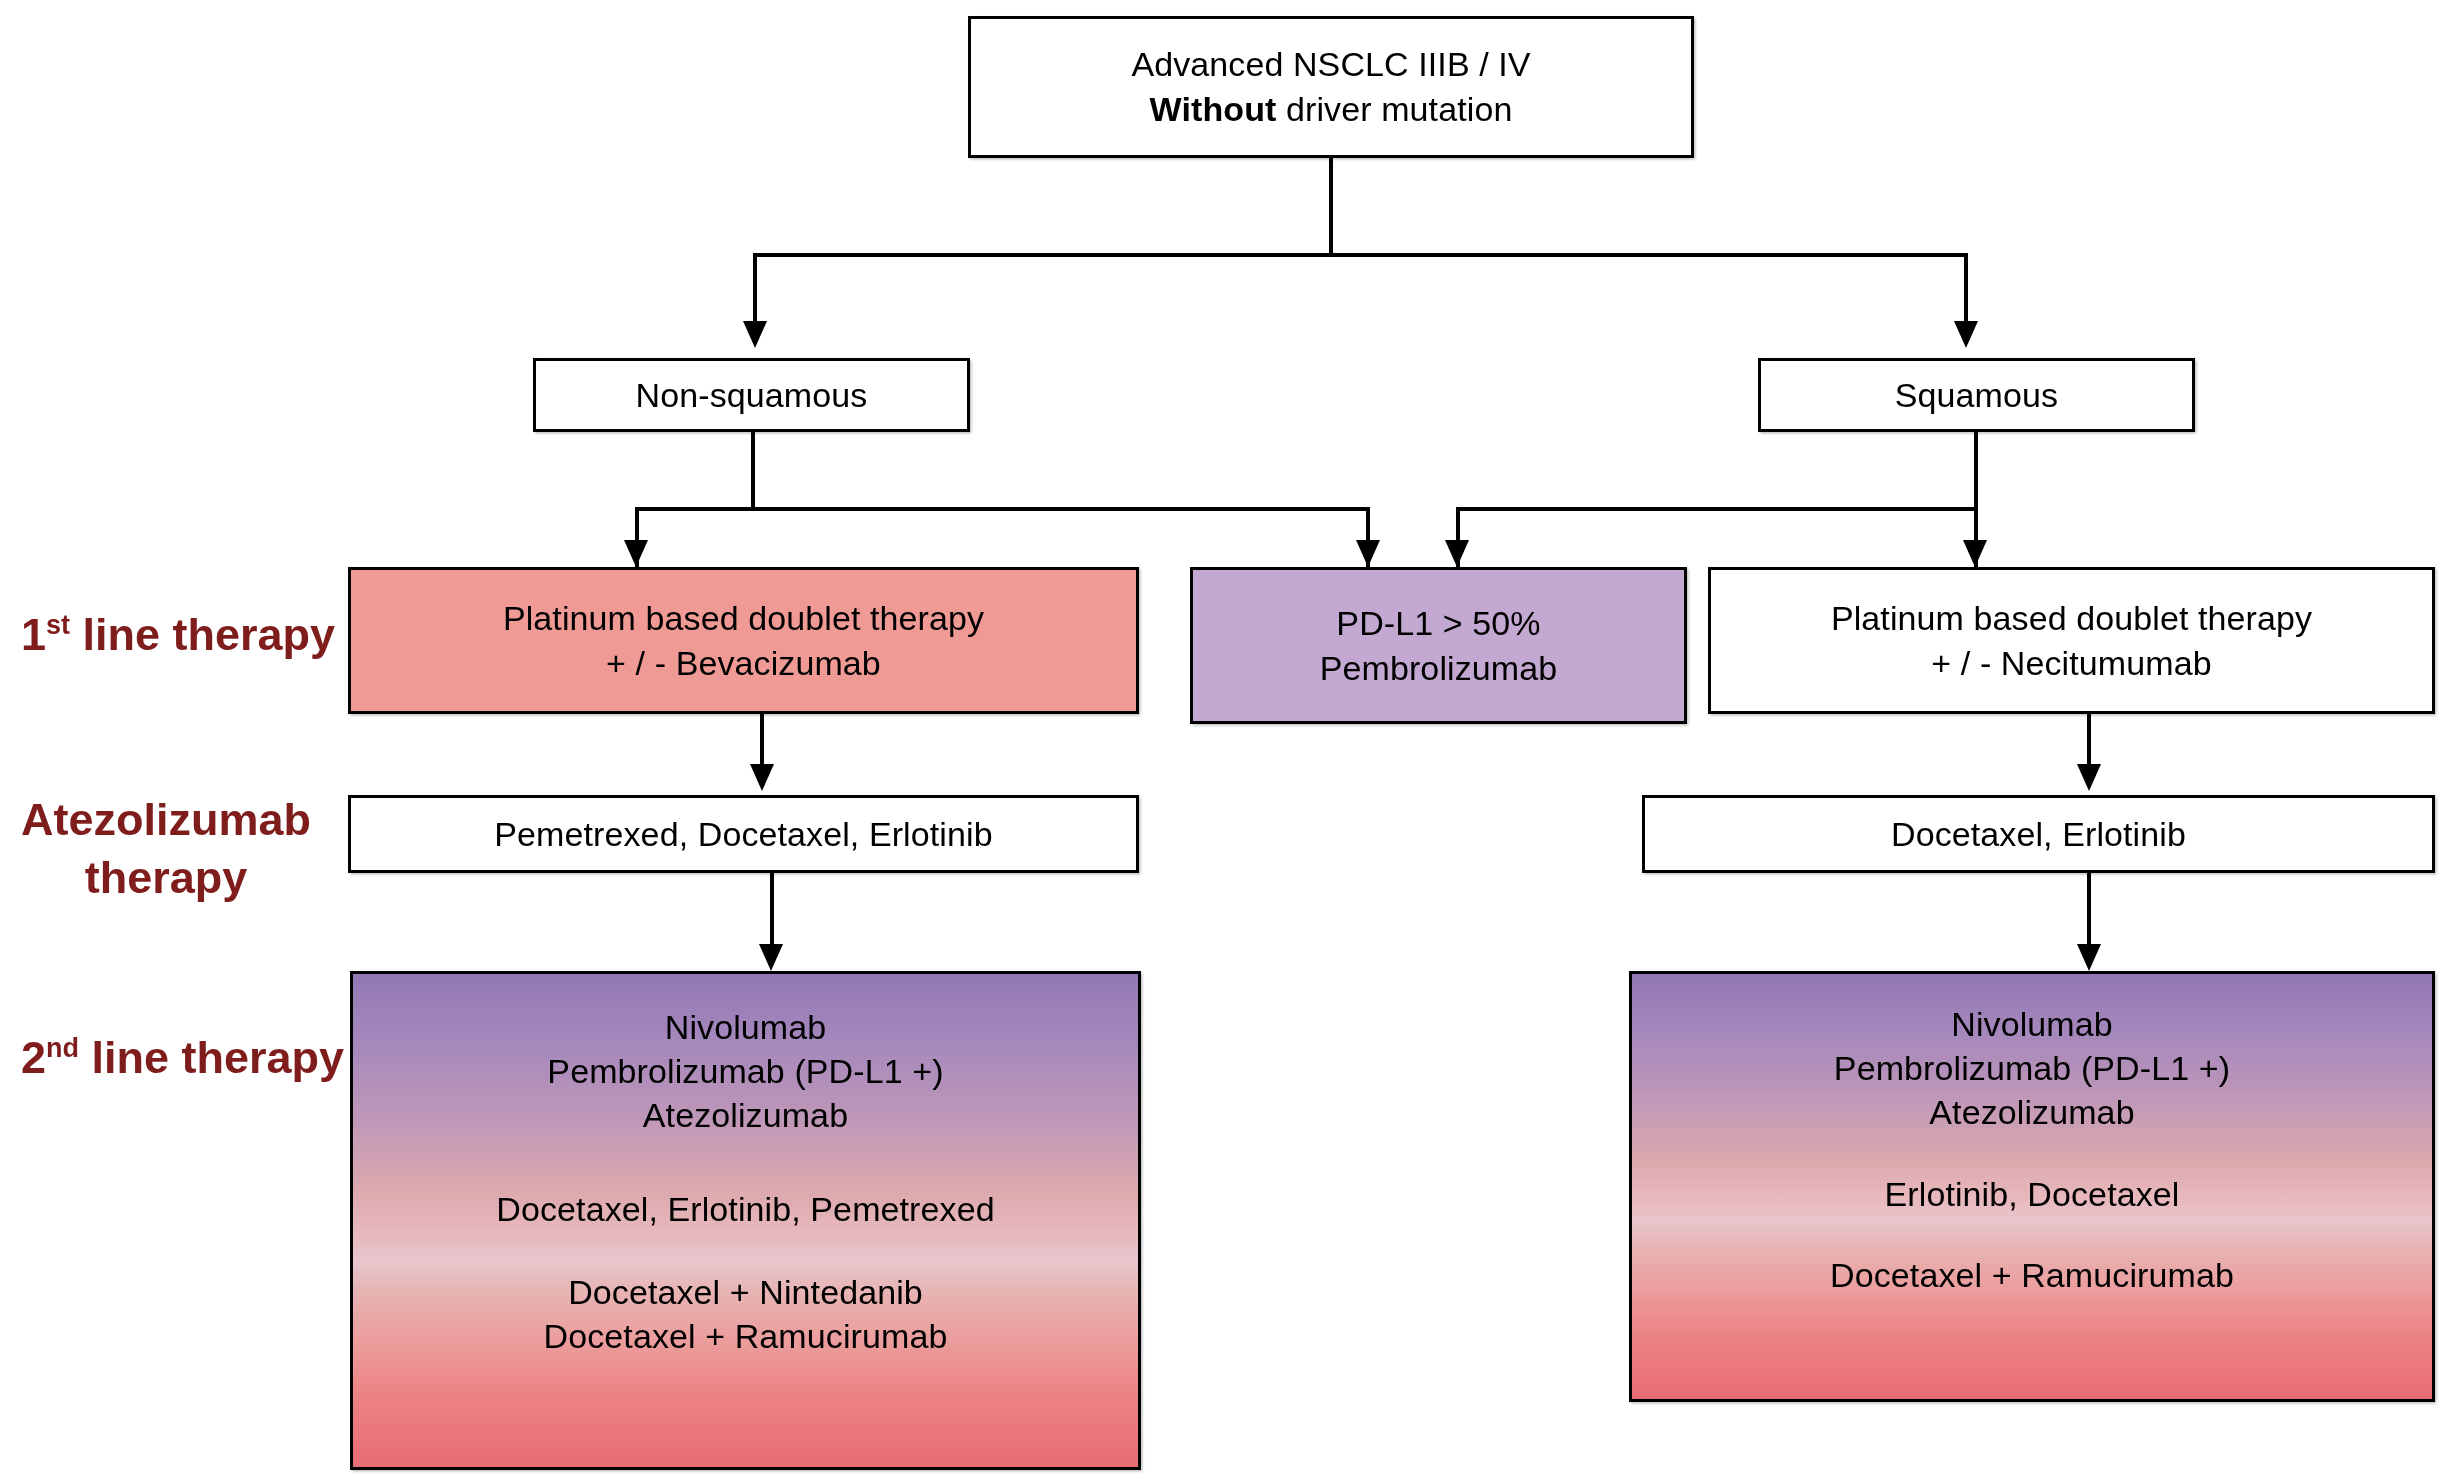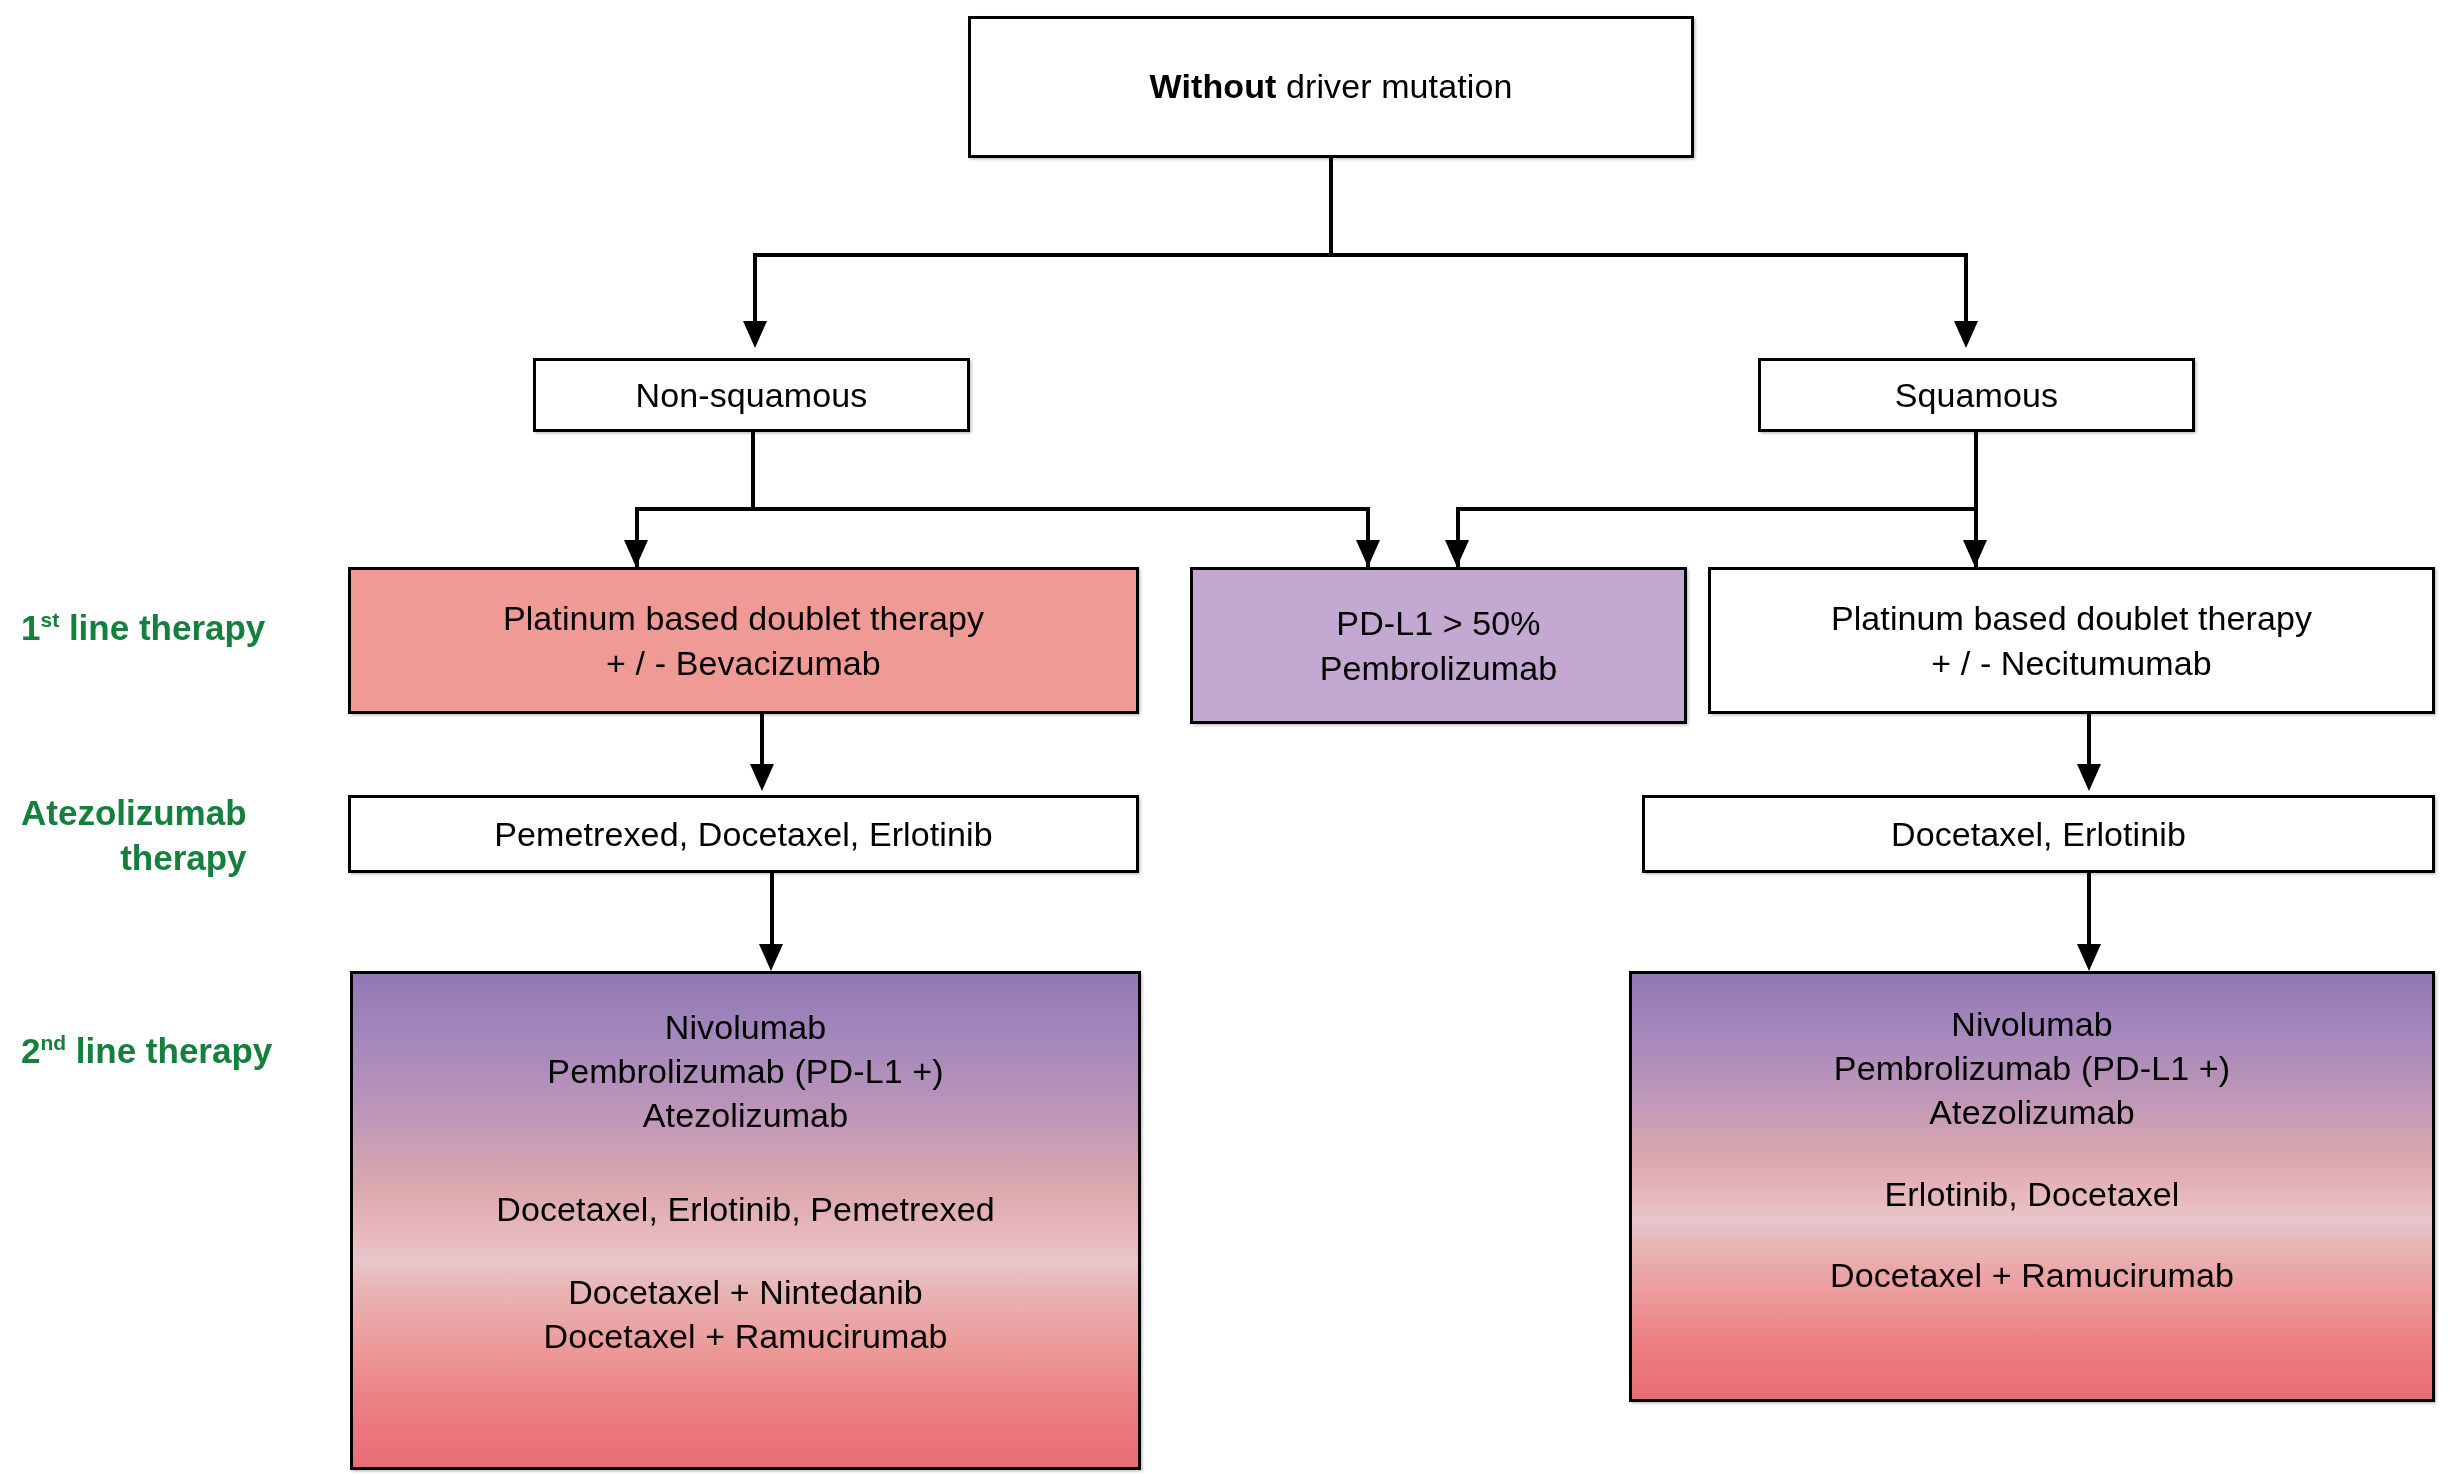--- a/index.html
+++ b/index.html
@@ -54,26 +54,26 @@
       #e6c6cc 58%,
       #e8b5b5 64%,
       #eb9e9d 74%,
       #ec8183 86%,
       #e86d74 100%);
   }
 
   
   .rowlabel{
     position:absolute;
-    font-size:35px;
+    font-size:45px;
     font-weight:700;
     line-height:1.28;
-    text-align:right;
+    text-align:center;
     white-space:nowrap;
-    color:#15803d;
+    color:#7f1d1d;
   }
   .rowlabel sup{font-size:0.60em; vertical-align:super; line-height:0;}
 
   
   .vline{
     position:absolute;
     width:3.5px;
     background:#000000;
   }
   .hline{
@@ -102,20 +102,21 @@
   <div class="rowlabel" style="left:21px; top:791px;">
     <div>Atezolizumab</div>
     <div>therapy</div>
   </div>
 
   <div class="rowlabel" style="left:21px; top:1029px;">
     <span>2</span><sup>nd</sup><span> line therapy</span>
   </div>
 
   <div class="node fill-white shadowed" style="left:968px; top:15.5px; width:726px; height:142px;">
+    <span class="line">Advanced NSCLC IIIB / IV</span>
     <span class="line"><b class="bold">Without</b><span> driver mutation</span></span>
   </div>
 
   <div class="vline" style="left:1329px; top:158px; height:97px;"></div>
   <div class="hline" style="left:753px; top:253px; width:1214px;"></div>
   <div class="vline" style="left:753px; top:253px; height:76px;"></div>
   <div class="arrowhead" style="left:743px; top:321px;"></div>
   <div class="vline" style="left:1964px; top:253px; height:76px;"></div>
   <div class="arrowhead" style="left:1954px; top:321px;"></div>
 

